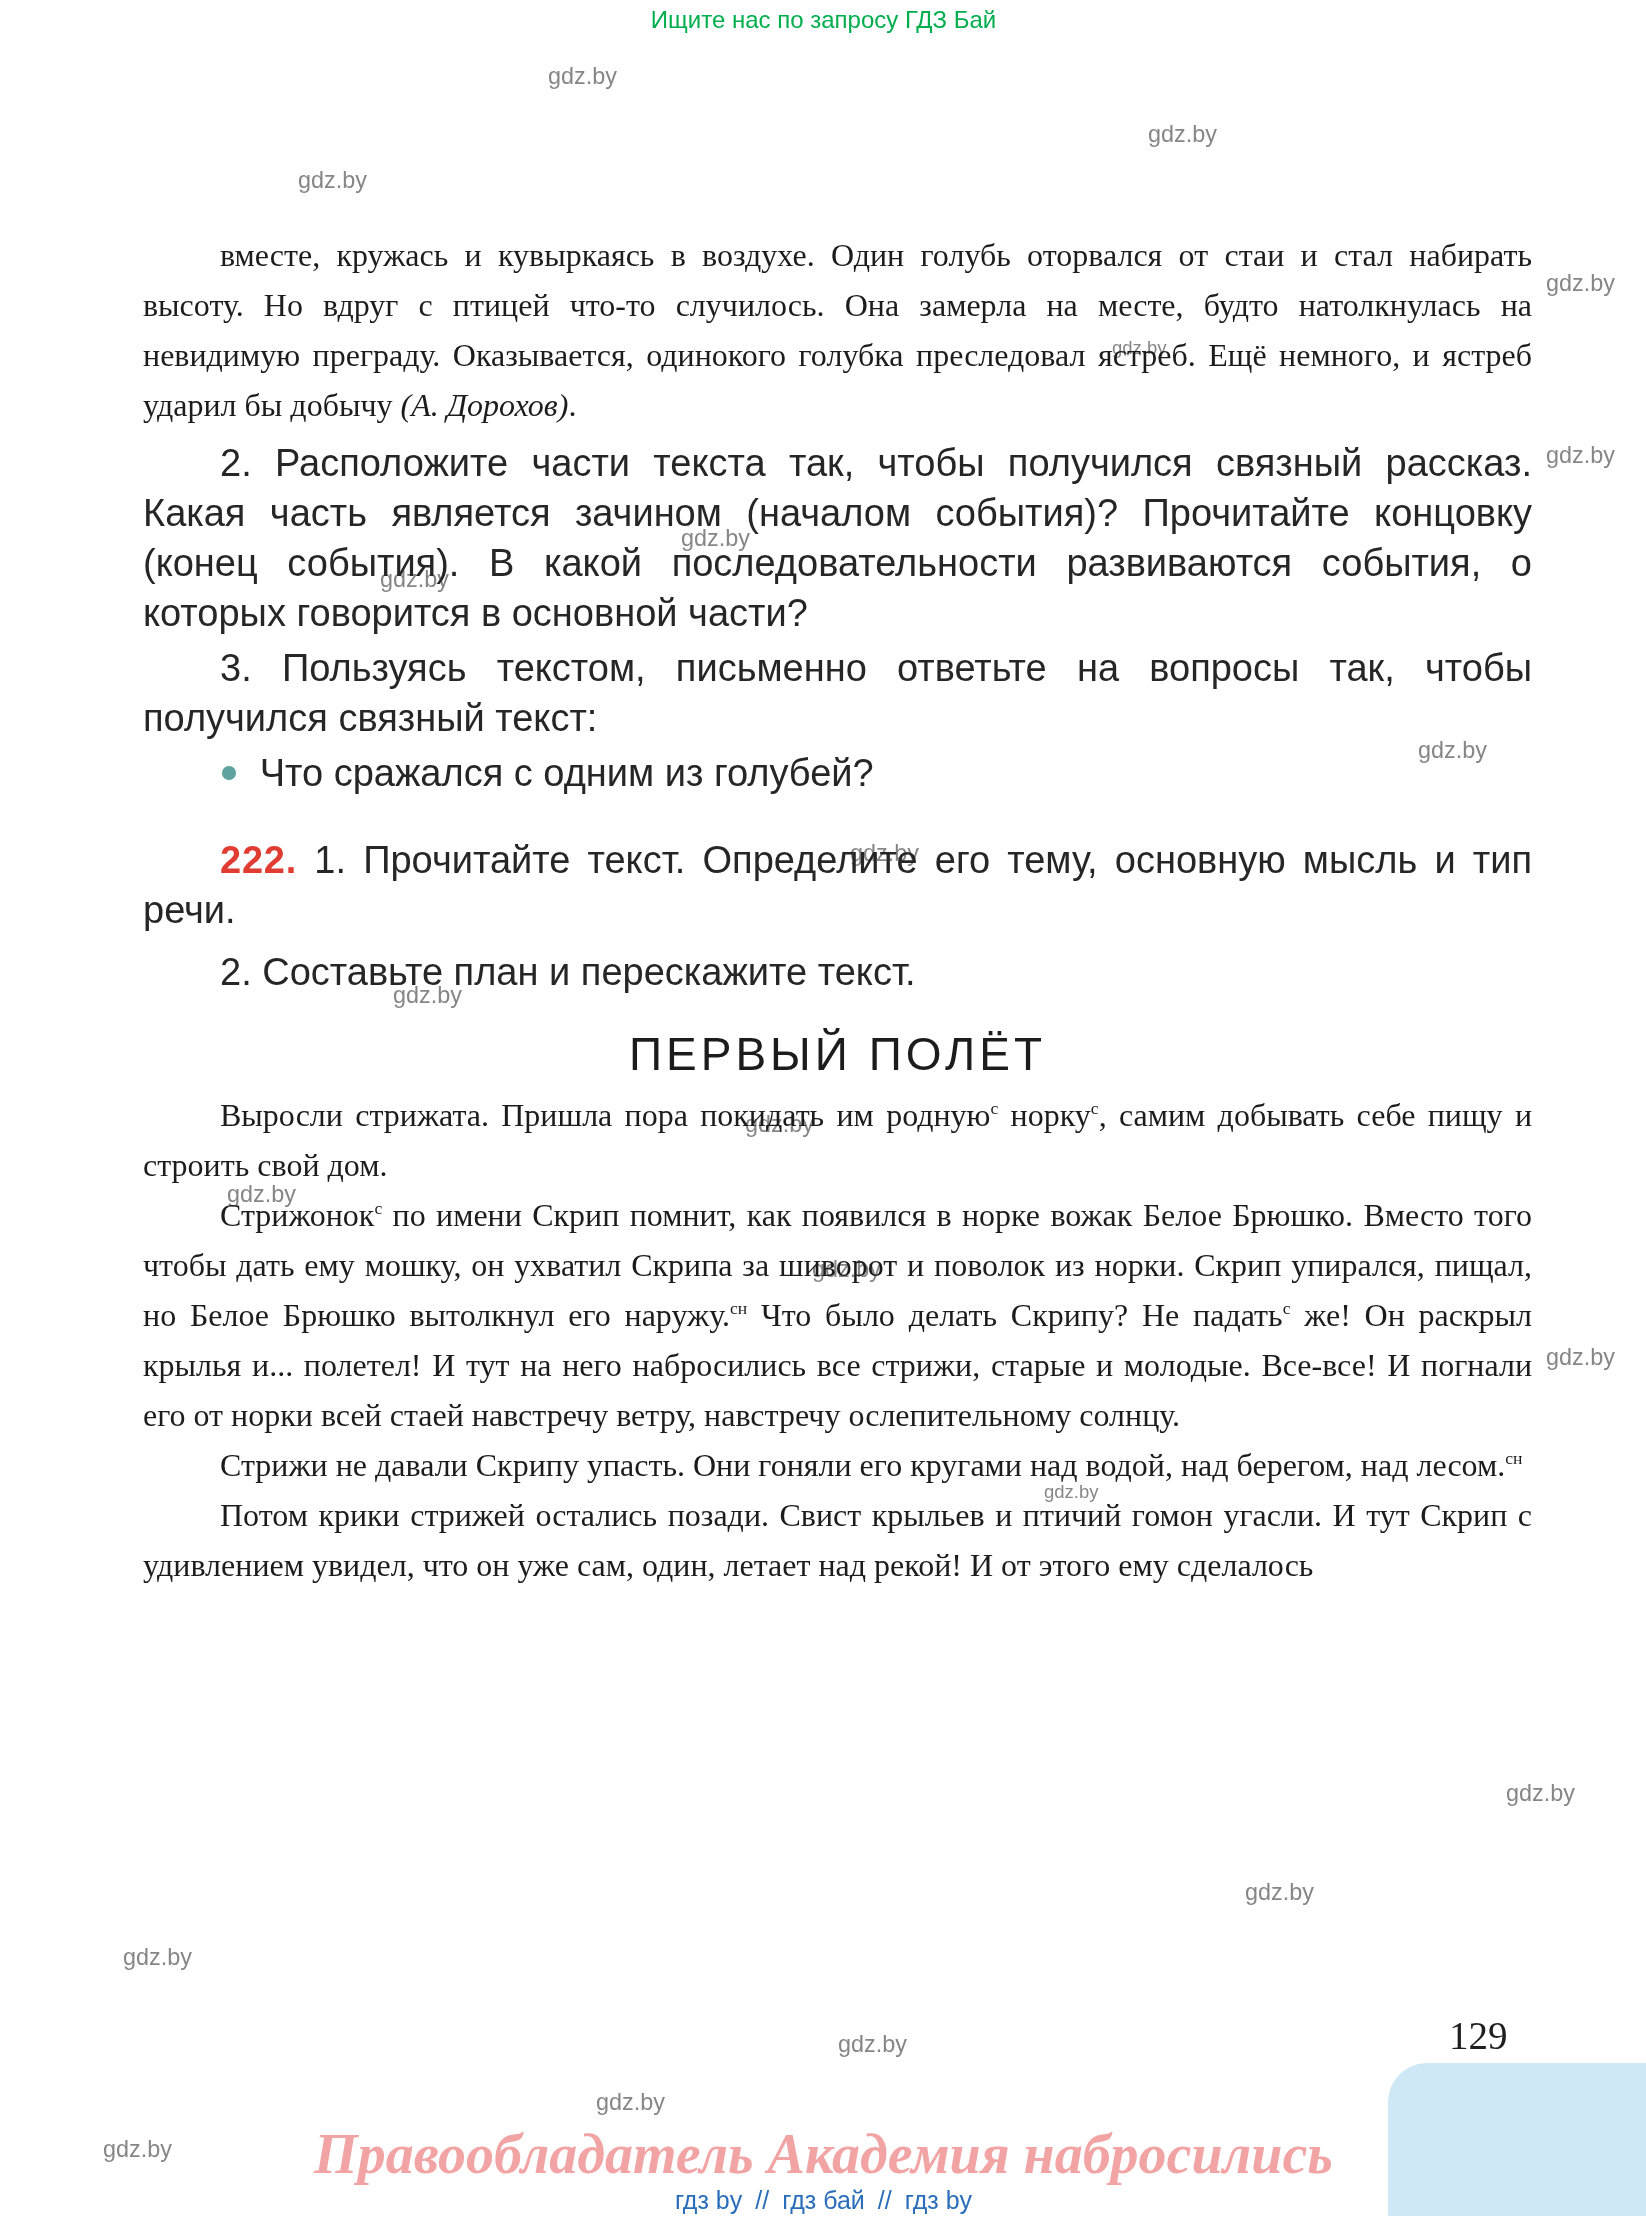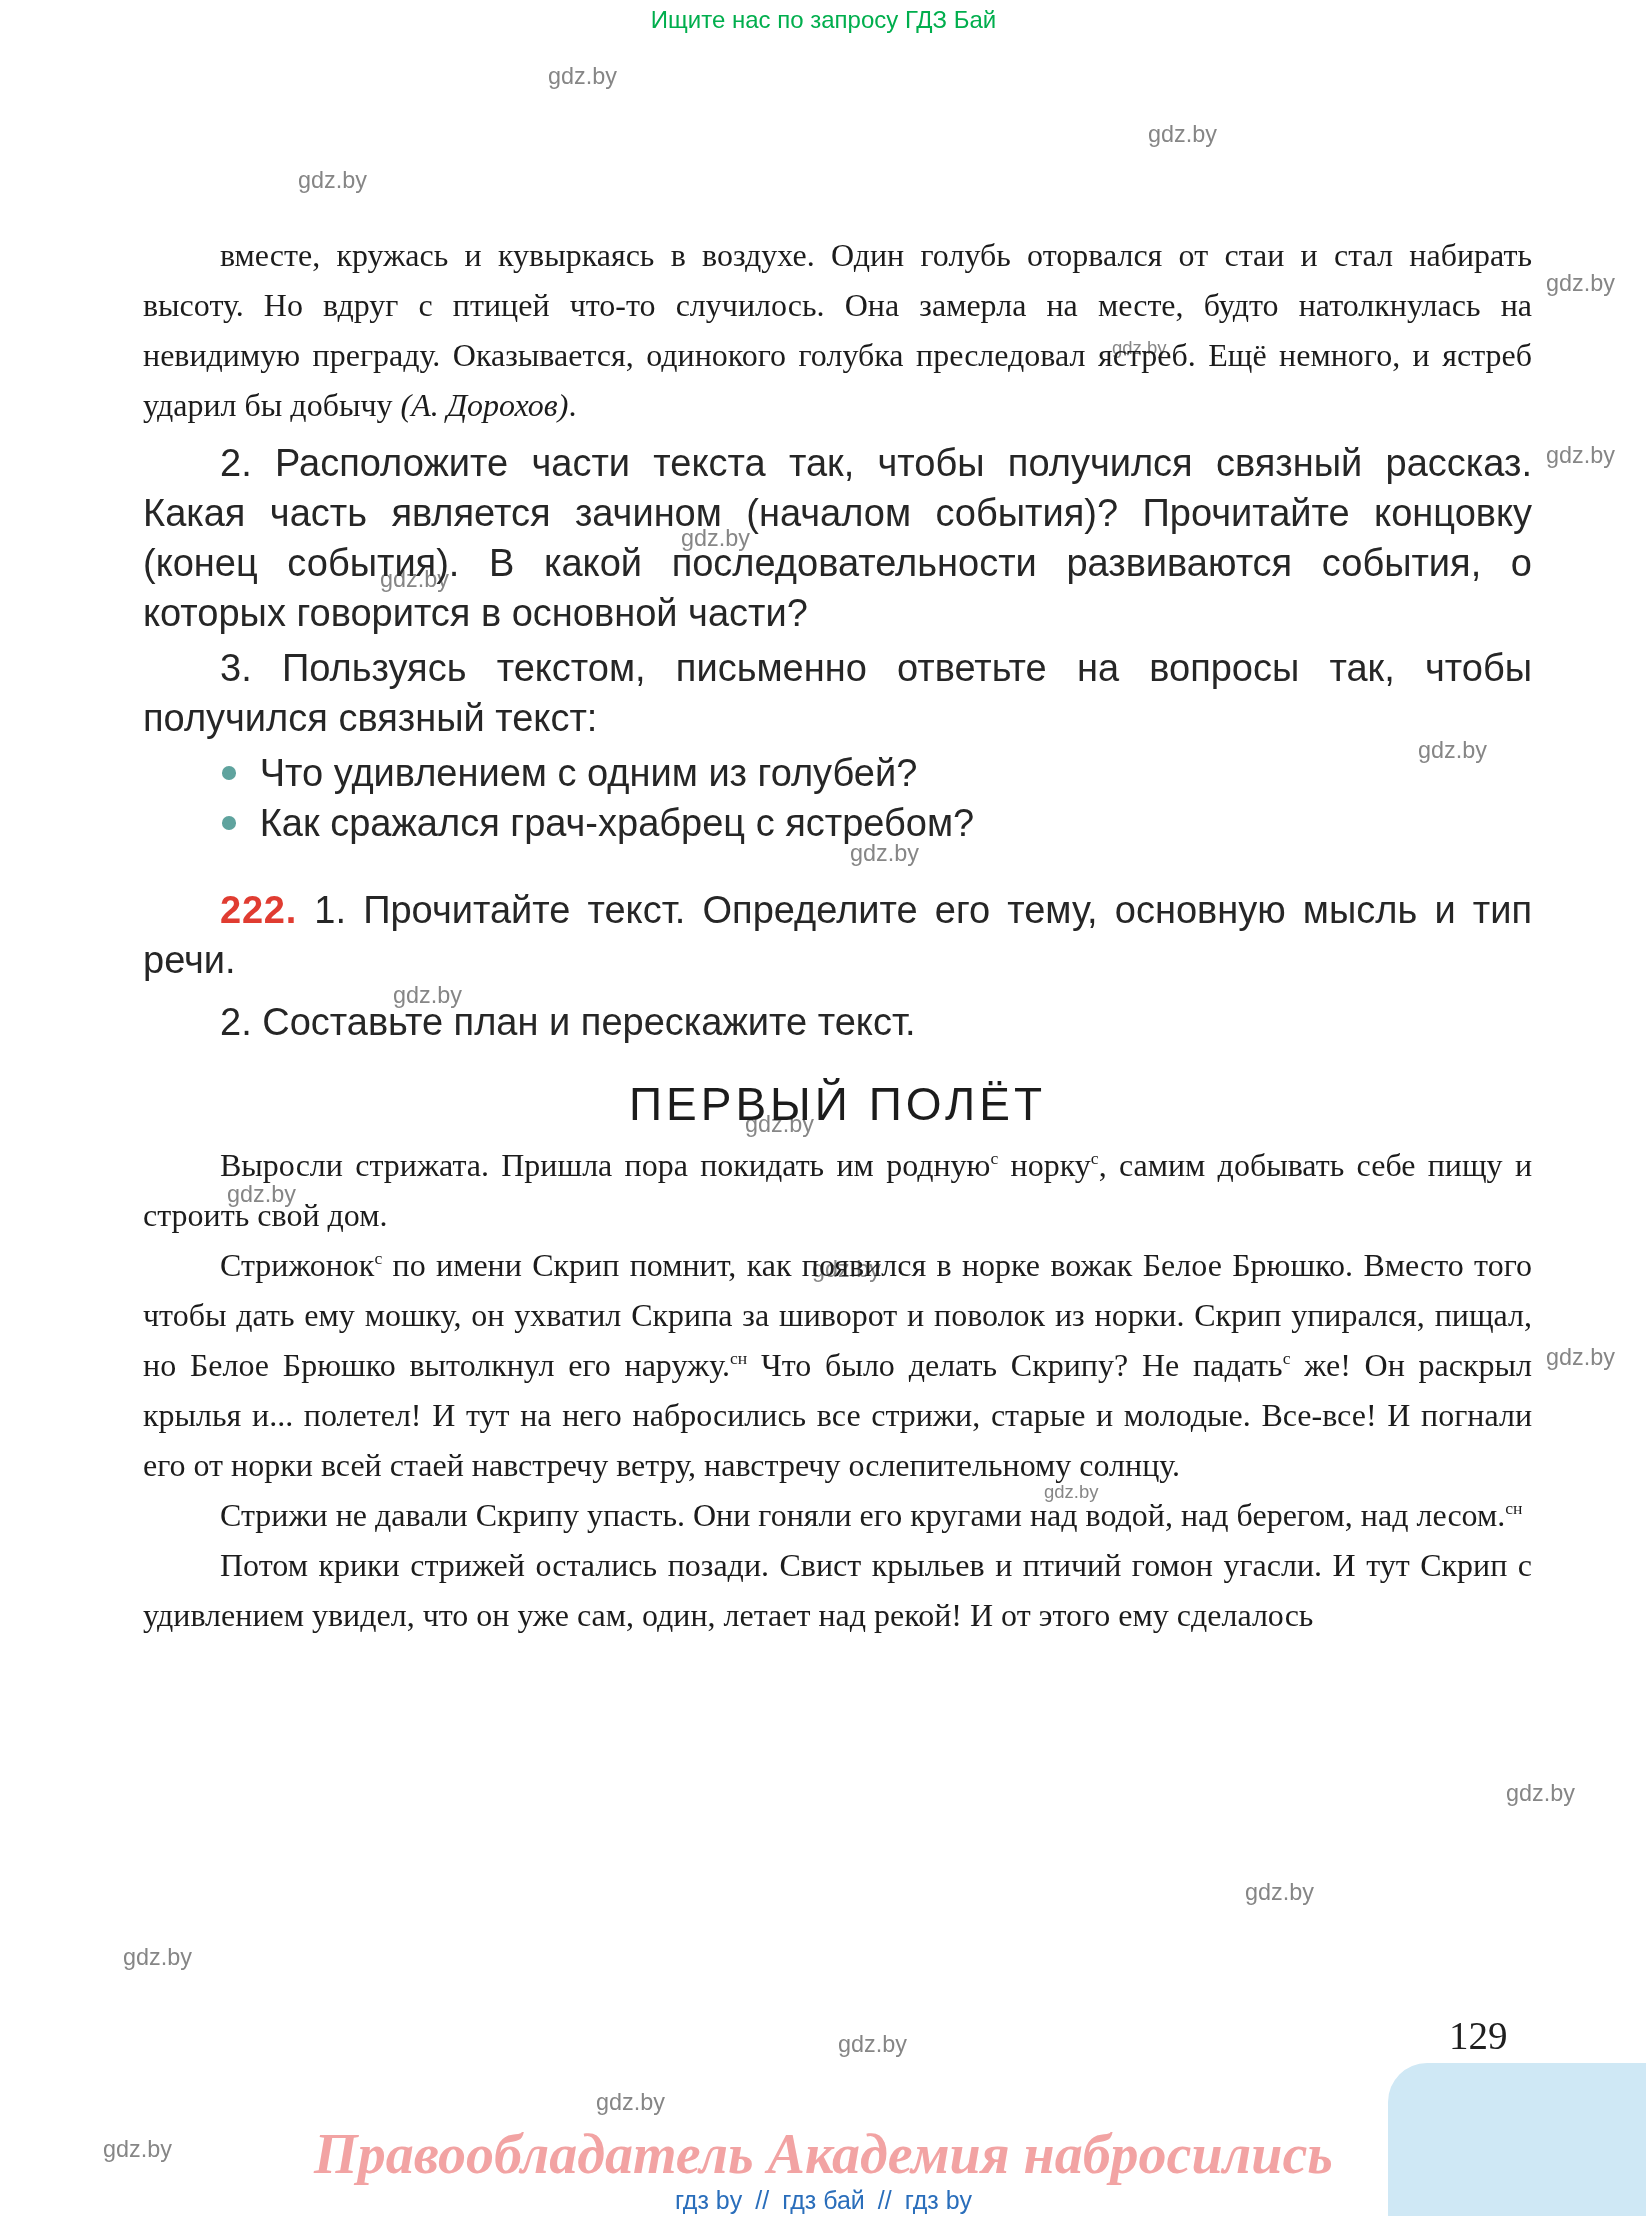--- a/index.html
+++ b/index.html
@@ -90,25 +90,21 @@
 
     <p class="serif para"><span>вместе, кружась и кувыркаясь в воздухе. Один голубь оторвался от стаи и стал набирать высоту. Но вдруг с птицей что-то случилось. Она замерла на месте, будто натолкнулась на невидимую преграду. Оказывается, одинокого голубка преследовал ястреб. Ещё немного, и ястреб ударил бы добычу </span><em class="author">(А. Дорохов)</em><span>.</span></p>
 
     <p class="sans para task2">2. Расположите части текста так, чтобы получился связный рассказ. Какая часть является зачином (началом события)? Прочитайте концовку (конец события). В какой последовательности развиваются события, о которых говорится в основной части?</p>
 
     <p class="sans para task3">3. Пользуясь текстом, письменно ответьте на вопросы так, чтобы получился связный текст:</p>
 
     <ul class="bullets">
       <li class="bullet-item">
         <span class="dot"></span>
-        <span class="bullet-text">Что удивлением с одним из голубей?</span>
-      </li>
-      <li class="bullet-item">
-        <span class="dot"></span>
-        <span class="bullet-text">Как сражался грач-храбрец с ястребом?</span>
+        <span class="bullet-text">Что сражался с одним из голубей?</span>
       </li>
     </ul>
 
     <p class="sans para ex222"><strong class="exnum">222.</strong> <span>1. Прочитайте текст. Определите его тему, основную мысль и тип речи.</span></p>
 
     <p class="sans para expart2">2. Составьте план и перескажите текст.</p>
 
     <h2 class="title">ПЕРВЫЙ ПОЛЁТ</h2>
 
     <p class="serif para"><span>Выросли стрижата. Пришла пора покидать им родную</span><sup class="mark">с</sup><span> норку</span><sup class="mark">с</sup><span>, самим добывать себе пищу и строить свой дом.</span></p>

